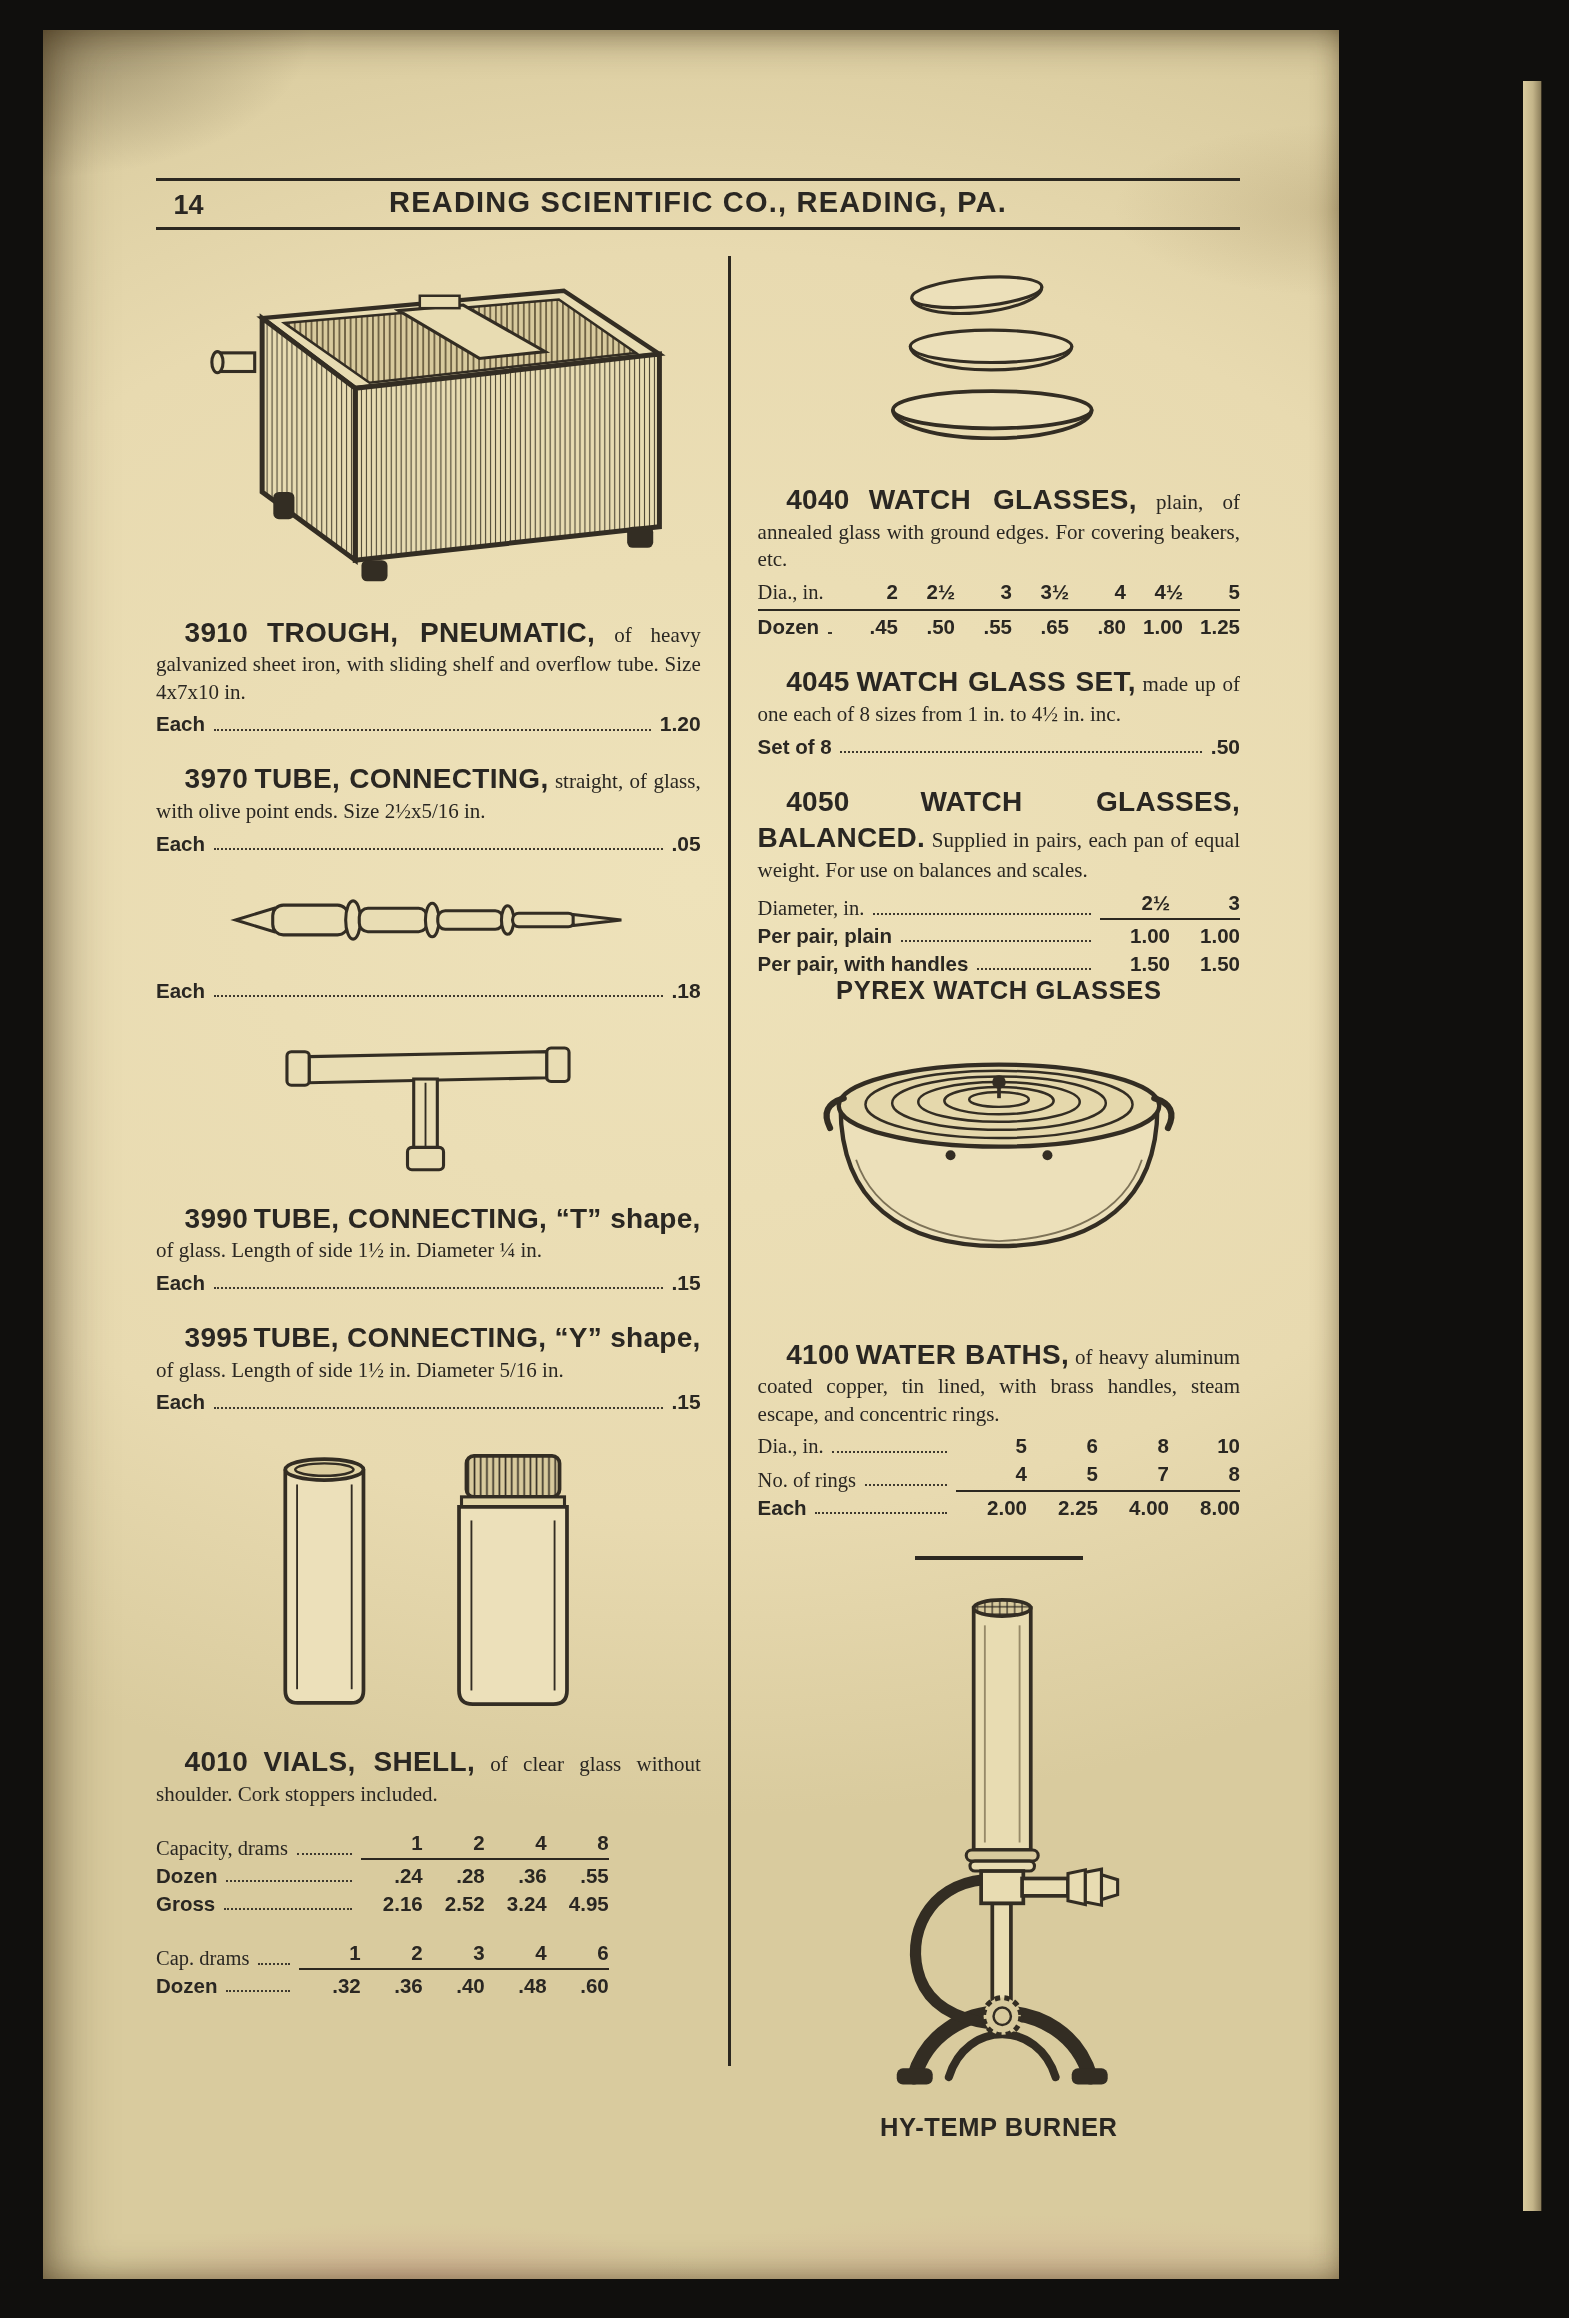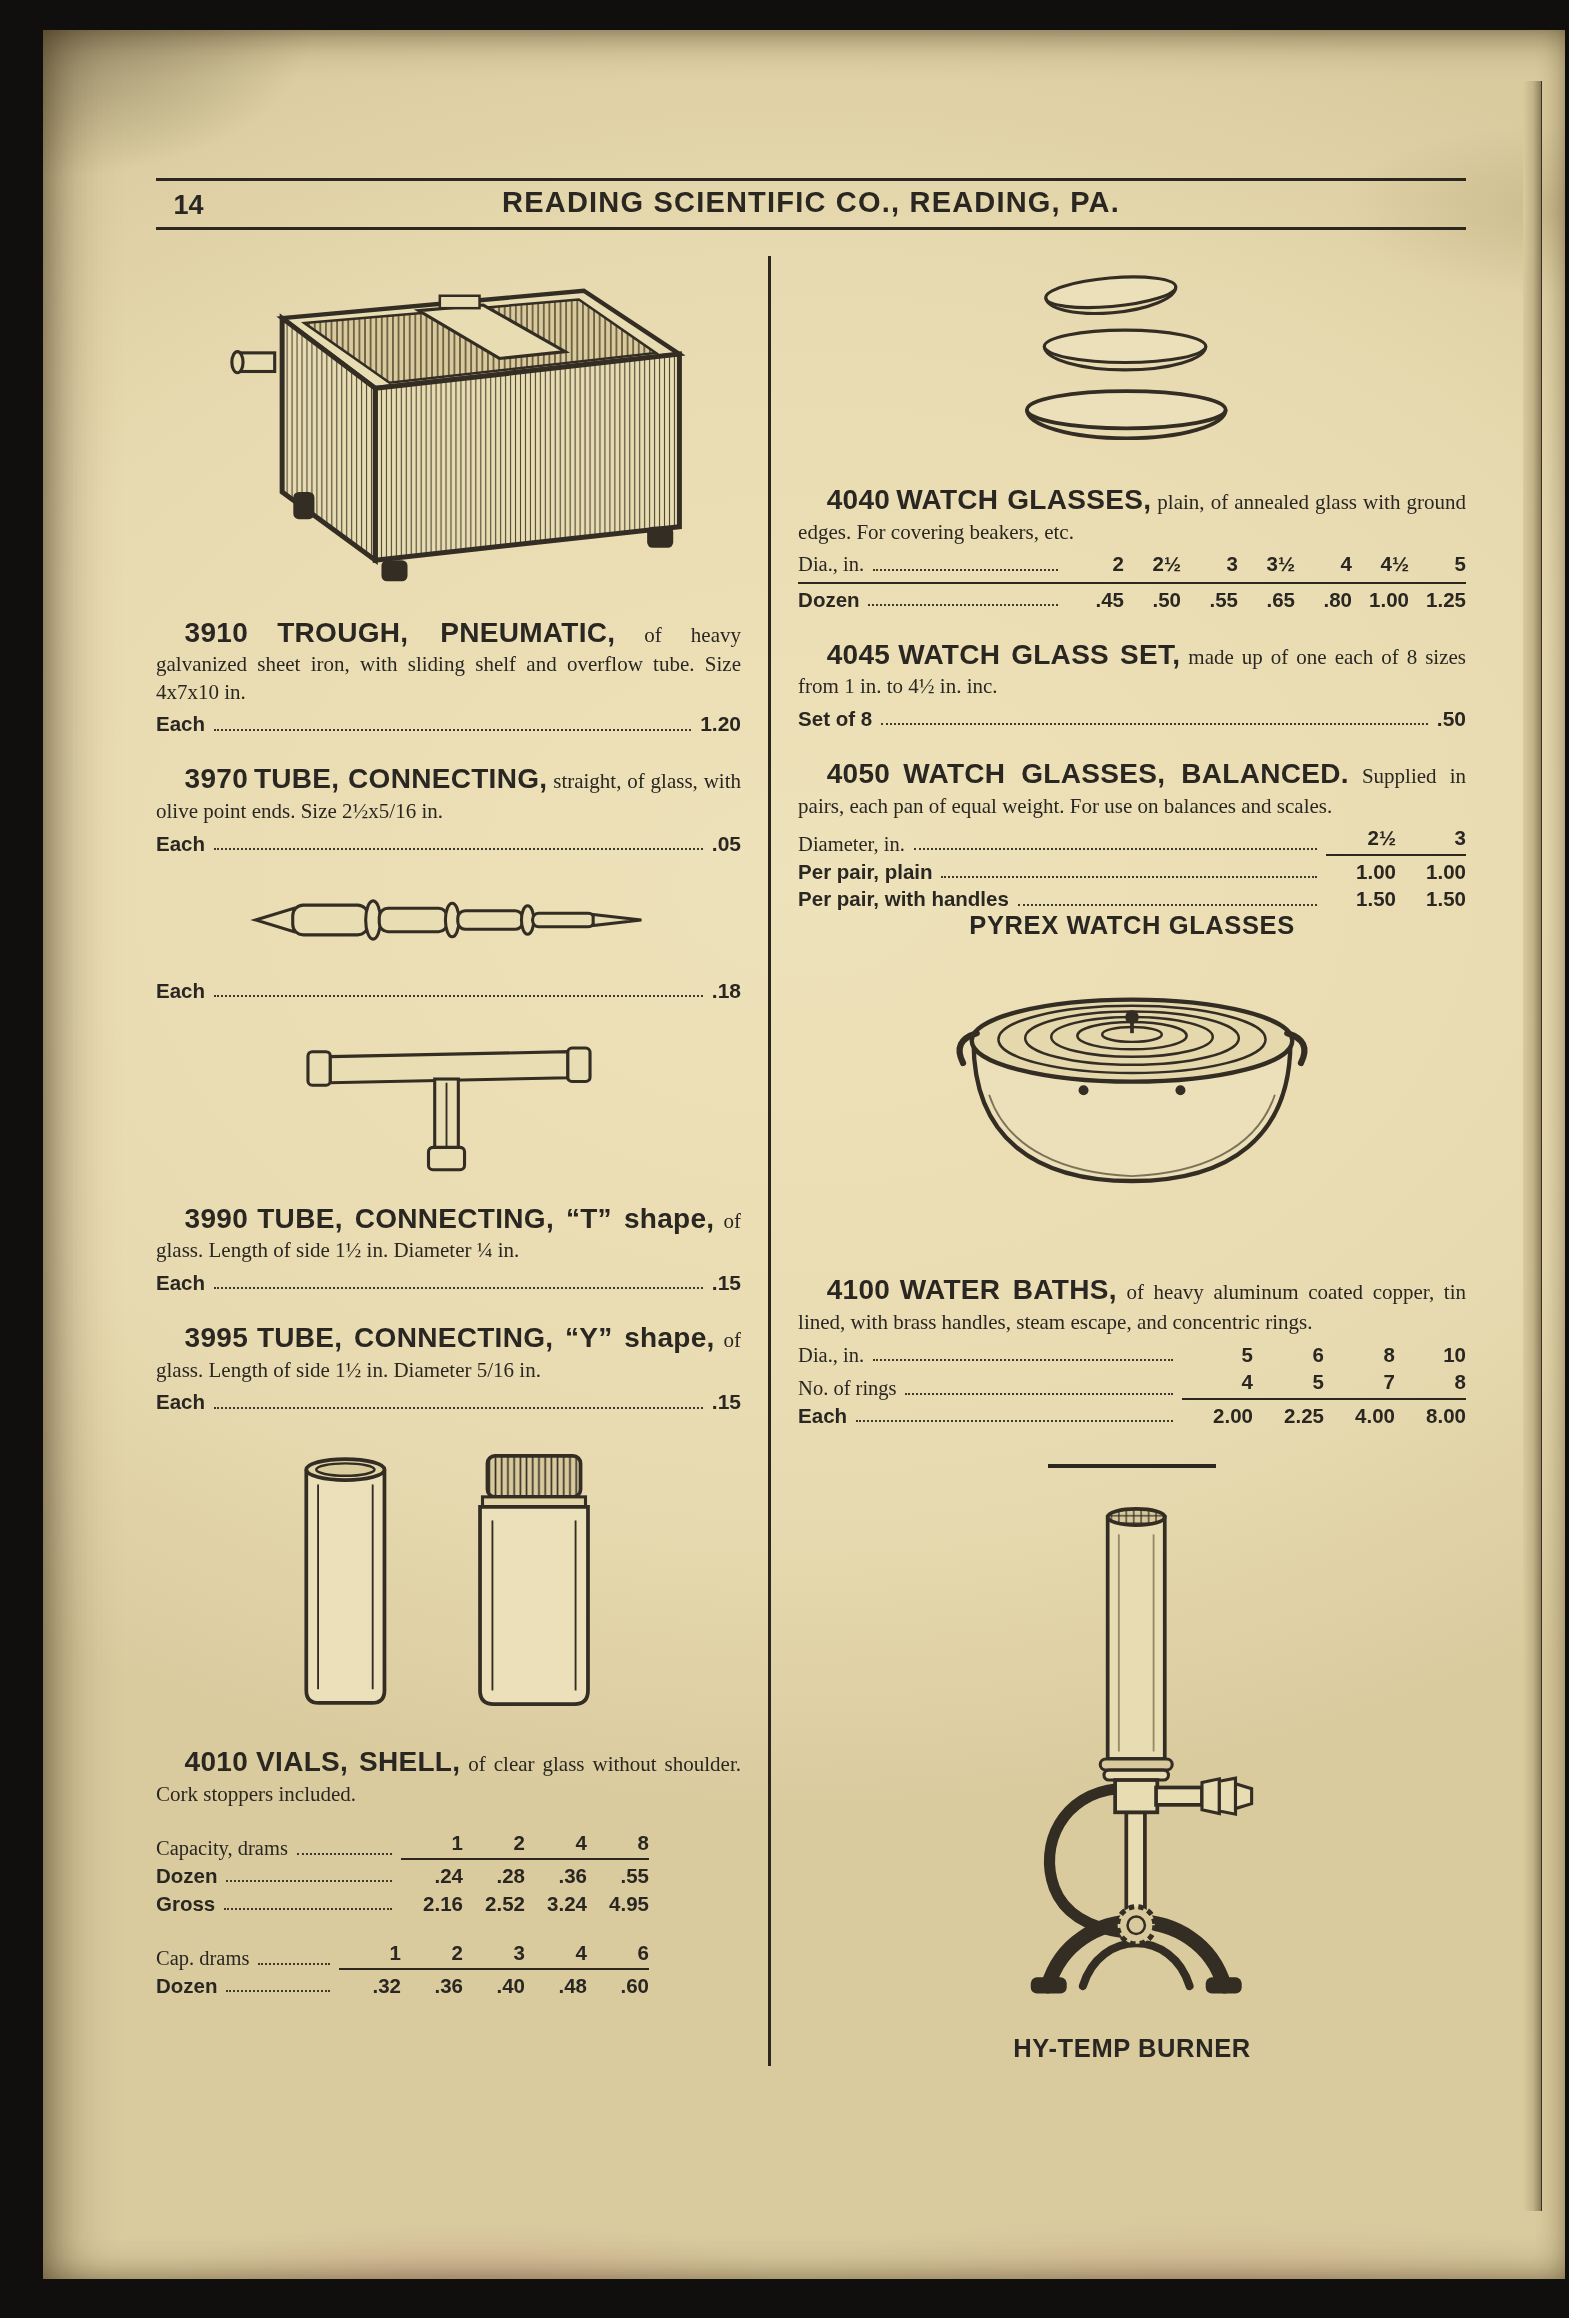--- a/index.html
+++ b/index.html
@@ -5,21 +5,21 @@
   * { margin:0; padding:0; box-sizing:border-box; }
   html,body { width:1570px; height:2319px; }
   body {
     position:relative; overflow:hidden;
     background:#100f0d;
     font-family:"Liberation Serif", serif;
     color:#2a2722;
   }
   
   .paper {
-    position:absolute; left:43px; top:30px; width:1522px; height:2249px;
+    position:absolute; left:43px; top:30px; width:1296px; height:2249px;
     background:
       radial-gradient(385px 211px at 0% 0%, rgba(45,33,16,.38), transparent 70%),
       radial-gradient(435px 81px at 28% 100%, rgba(205,118,134,.22), transparent 70%),
       radial-gradient(559px 93px at 76% 100%, rgba(205,118,134,.16), transparent 70%),
       radial-gradient(323px 124px at 100% 8%, rgba(120,95,50,.18), transparent 70%),
       radial-gradient(1304px 931px at 50% 38%, #eee2ba, #e8dab0 68%, #d9cb9e 100%);
     box-shadow:
       inset 34px 0 56px -22px rgba(55,38,16,.55),
       inset -8.7px 0 31px -13.7px rgba(85,65,30,.45),
       inset 0 18.6px 43px -21px rgba(60,45,22,.55),
@@ -84,21 +84,21 @@
   .w92  .tval { width:57px; }
   .w112 .tval { width:70px; }
   .w115 .tval { width:71px; }
   
   .section-heading {
     text-align:center; 
     font-family:"Liberation Sans", sans-serif; font-weight:bold; font-size:25.5px;
     letter-spacing:0.6px;
   }
   .fig-caption {
-    text-align:center; margin-top:28px;
+    text-align:center; margin-top:16px;
     font-family:"Liberation Sans", sans-serif; font-weight:bold; font-size:25.5px;
     letter-spacing:0.6px;
   }
   .figure { display:flex; justify-content:center; }
   .fig-trough { margin:5px 0 18.6px; }
   .fig-tube3  { margin:30px 0 16px; }
   .fig-ttube  { margin:30px 0 22.4px; }
   .fig-vials  { margin:32px 0 22.4px; }
   .fig-watch  { margin:2.5px 0 13.7px; }
   .fig-bath   { margin:21px 0 6.2px; }

